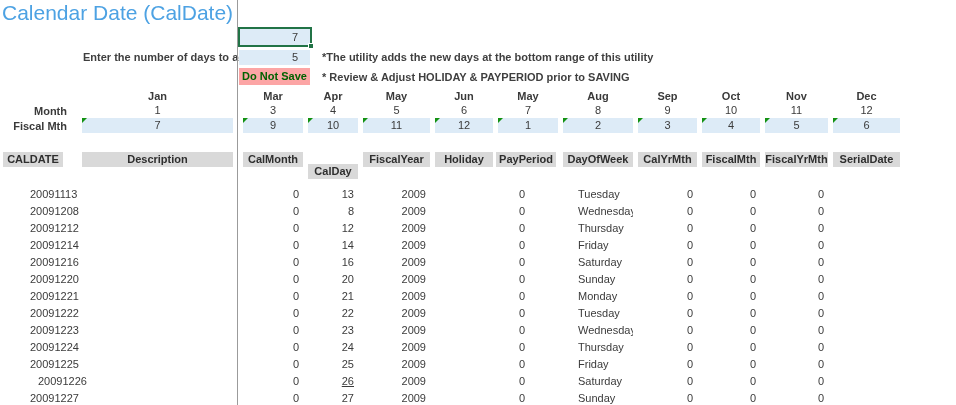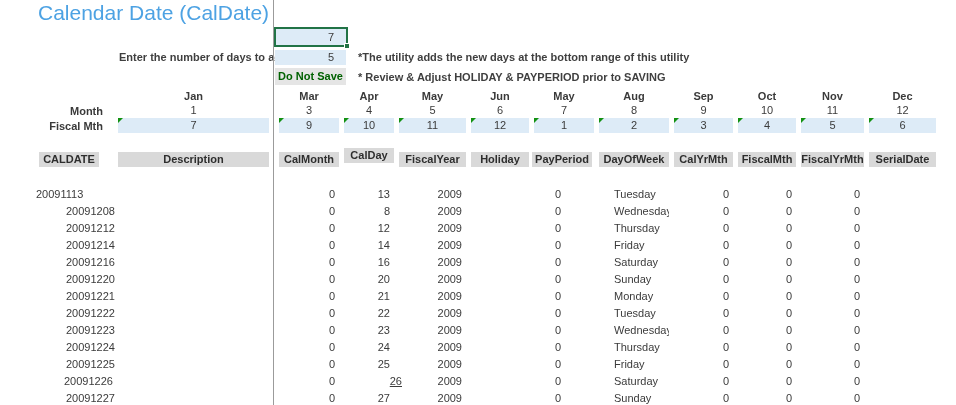--- a/index.html
+++ b/index.html
@@ -2,31 +2,31 @@
 <html><head>
 <meta charset="utf-8">
 <style>
   * { margin:0; padding:0; box-sizing:border-box; }
   html,body { background:#fff; }
   body {
     width:956px; height:405px; overflow:hidden;
     font-family:"Liberation Sans", sans-serif;
   }
   .sheet { position:relative; width:868px; height:405px; background:#fff;
-           font-size:11px; color:#3b3b3b;margin-left:36px; }
+           font-size:11px; color:#3b3b3b; }
   .abs { position:absolute; }
   .title { position:absolute; left:2px; top:1px; font-size:21px; color:#4da2e3; }
   .divider { position:absolute; left:237px; top:0; width:1px; height:405px; background:#9b9b9b; }
   .ctl-label { position:absolute; left:83px; height:15px; line-height:15px;
                font-weight:600; color:#3f3f3f; white-space:nowrap; }
   .note { position:absolute; left:322px; height:15px; line-height:15px;
           font-weight:600; color:#3f3f3f; white-space:nowrap; }
   .cell { position:absolute; overflow:hidden; white-space:nowrap; }
   .blue { background:#ddebf7; }
-  .green-cell { background:#e5e5e5; color:#006100; text-align:center; font-weight:600; }
+  .green-cell { background:#fca5a5; color:#006100; text-align:center; font-weight:600; }
   .val-right { text-align:right; padding-right:12px; }
   .selected { border:2px solid #217346; background:#ddebf7; }
   .fill-handle { position:absolute; right:-4px; bottom:-4px; width:6px; height:6px;
                  background:#217346; border:1px solid #fff; }
   .hdr { background:#d9d9d9; text-align:center; font-weight:600; color:#2e2e2e; }
   .month-name { text-align:center; font-weight:600; color:#3a3a3a; }
   .month-num { text-align:center; }
   .fiscal-val { text-align:center; }
   .row-label { position:absolute; left:0; width:67px; text-align:right;
                font-weight:600; color:#3a3a3a; height:14px; line-height:14px; }
@@ -87,33 +87,33 @@
       <div class="cell month-num" style="left: 765px; top: 104px; width: 63px; height: 13px; line-height: 13px;">11</div>
       <div class="cell blue fiscal-val" style="left: 765px; top: 118px; width: 63px; height: 15px; line-height: 15px; overflow: visible;">5<span class="tri"></span></div>
       <div class="cell month-name" style="left: 833px; top: 90px; width: 67px; height: 13px; line-height: 13px;">Dec</div>
       <div class="cell month-num" style="left: 833px; top: 104px; width: 67px; height: 13px; line-height: 13px;">12</div>
       <div class="cell blue fiscal-val" style="left: 833px; top: 118px; width: 67px; height: 15px; line-height: 15px; overflow: visible;">6<span class="tri"></span></div>
     </div>
   <div id="header-host">
       <div class="cell hdr" style="left: 3px; top: 152px; width: 60px; height: 15px; line-height: 15px;">CALDATE</div>
       <div class="cell hdr" style="left: 82px; top: 152px; width: 151px; height: 15px; line-height: 15px;">Description</div>
       <div class="cell hdr" style="left: 243px; top: 152px; width: 60px; height: 15px; line-height: 15px;">CalMonth</div>
-      <div class="cell hdr" style="left: 308px; top: 148px; width: 50px; height: 15px; line-height: 15px;">CalDay</div>
+      <div class="cell hdr" style="left: 308px; top: 164px; width: 50px; height: 15px; line-height: 15px;">CalDay</div>
       <div class="cell hdr" style="left: 363px; top: 152px; width: 67px; height: 15px; line-height: 15px;">FiscalYear</div>
       <div class="cell hdr" style="left: 435px; top: 152px; width: 58px; height: 15px; line-height: 15px;">Holiday</div>
       <div class="cell hdr" style="left: 496px; top: 152px; width: 60px; height: 15px; line-height: 15px;">PayPeriod</div>
       <div class="cell hdr" style="left: 563px; top: 152px; width: 70px; height: 15px; line-height: 15px;">DayOfWeek</div>
       <div class="cell hdr" style="left: 638px; top: 152px; width: 59px; height: 15px; line-height: 15px;">CalYrMth</div>
       <div class="cell hdr" style="left: 702px; top: 152px; width: 58px; height: 15px; line-height: 15px;">FiscalMth</div>
       <div class="cell hdr" style="left: 765px; top: 152px; width: 63px; height: 15px; line-height: 15px;">FiscalYrMth</div>
       <div class="cell hdr" style="left: 833px; top: 152px; width: 67px; height: 15px; line-height: 15px;">SerialDate</div>
     </div>
   <div id="rows-host">
       <div style="position: absolute; left: 0px; top: 186px; width: 956px; height: 17px;">
-        <div class="cell" style="left: 0px; top: 0px; width: 90px; height: 17px; line-height: 17px; text-align: left; ">20091113</div>
+        <div class="cell" style="left: 0px; top: 0px; width: 90px; height: 17px; line-height: 17px; text-align: left; padding-left: 30px;">20091113</div>
         <div class="cell" style="left: 243px; top: 0px; width: 60px; height: 17px; line-height: 17px; text-align: right; padding-right: 4px;">0</div>
         <div class="cell" style="left: 308px; top: 0px; width: 50px; height: 17px; line-height: 17px; text-align: right; padding-right: 4px;">13</div>
         <div class="cell" style="left: 363px; top: 0px; width: 67px; height: 17px; line-height: 17px; text-align: right; padding-right: 4px;">2009</div>
         <div class="cell" style="left: 498px; top: 0px; width: 60px; height: 17px; line-height: 17px; text-align: center; padding-right: 12px;">0</div>
         <div class="cell" style="left: 563px; top: 0px; width: 70px; height: 17px; line-height: 17px; text-align: left; padding-left: 15px;">Tuesday</div>
         <div class="cell" style="left: 638px; top: 0px; width: 59px; height: 17px; line-height: 17px; text-align: right; padding-right: 4px;">0</div>
         <div class="cell" style="left: 702px; top: 0px; width: 58px; height: 17px; line-height: 17px; text-align: right; padding-right: 4px;">0</div>
         <div class="cell" style="left: 765px; top: 0px; width: 63px; height: 17px; line-height: 17px; text-align: right; padding-right: 4px;">0</div>
       </div>
       <div style="position: absolute; left: 0px; top: 203px; width: 956px; height: 17px;">
@@ -220,23 +220,23 @@
         <div class="cell" style="left: 243px; top: 0px; width: 60px; height: 17px; line-height: 17px; text-align: right; padding-right: 4px;">0</div>
         <div class="cell" style="left: 308px; top: 0px; width: 50px; height: 17px; line-height: 17px; text-align: right; padding-right: 4px;">25</div>
         <div class="cell" style="left: 363px; top: 0px; width: 67px; height: 17px; line-height: 17px; text-align: right; padding-right: 4px;">2009</div>
         <div class="cell" style="left: 498px; top: 0px; width: 60px; height: 17px; line-height: 17px; text-align: center; padding-right: 12px;">0</div>
         <div class="cell" style="left: 563px; top: 0px; width: 70px; height: 17px; line-height: 17px; text-align: left; padding-left: 15px;">Friday</div>
         <div class="cell" style="left: 638px; top: 0px; width: 59px; height: 17px; line-height: 17px; text-align: right; padding-right: 4px;">0</div>
         <div class="cell" style="left: 702px; top: 0px; width: 58px; height: 17px; line-height: 17px; text-align: right; padding-right: 4px;">0</div>
         <div class="cell" style="left: 765px; top: 0px; width: 63px; height: 17px; line-height: 17px; text-align: right; padding-right: 4px;">0</div>
       </div>
       <div style="position: absolute; left: 0px; top: 373px; width: 956px; height: 17px;">
-        <div class="cell" style="left: 0px; top: 0px; width: 90px; height: 17px; line-height: 17px; text-align: left; padding-left: 28px;">20091226</div>
-        <div class="cell" style="left: 243px; top: 0px; width: 60px; height: 17px; line-height: 17px; text-align: right; padding-right: 4px;">0</div>
-        <div class="cell" style="left: 320px; top: 0px; width: 50px; height: 17px; line-height: 17px; text-align: right; padding-right: 4px; text-decoration: underline;">26</div>
+        <div class="cell" style="left: 0px; top: 0px; width: 90px; height: 17px; line-height: 17px; text-align: left; padding-left: 38px;">20091226</div>
+        <div class="cell" style="left: 243px; top: 0px; width: 60px; height: 17px; line-height: 17px; text-align: right; padding-right: 4px;">0</div>
+        <div class="cell" style="left: 308px; top: 0px; width: 50px; height: 17px; line-height: 17px; text-align: right; padding-right: 4px; text-decoration: underline;">26</div>
         <div class="cell" style="left: 363px; top: 0px; width: 67px; height: 17px; line-height: 17px; text-align: right; padding-right: 4px;">2009</div>
         <div class="cell" style="left: 498px; top: 0px; width: 60px; height: 17px; line-height: 17px; text-align: center; padding-right: 12px;">0</div>
         <div class="cell" style="left: 563px; top: 0px; width: 70px; height: 17px; line-height: 17px; text-align: left; padding-left: 15px;">Saturday</div>
         <div class="cell" style="left: 638px; top: 0px; width: 59px; height: 17px; line-height: 17px; text-align: right; padding-right: 4px;">0</div>
         <div class="cell" style="left: 702px; top: 0px; width: 58px; height: 17px; line-height: 17px; text-align: right; padding-right: 4px;">0</div>
         <div class="cell" style="left: 765px; top: 0px; width: 63px; height: 17px; line-height: 17px; text-align: right; padding-right: 4px;">0</div>
       </div>
       <div style="position: absolute; left: 0px; top: 390px; width: 956px; height: 17px;">
         <div class="cell" style="left: 0px; top: 0px; width: 90px; height: 17px; line-height: 17px; text-align: left; padding-left: 30px;">20091227</div>
         <div class="cell" style="left: 243px; top: 0px; width: 60px; height: 17px; line-height: 17px; text-align: right; padding-right: 4px;">0</div>

